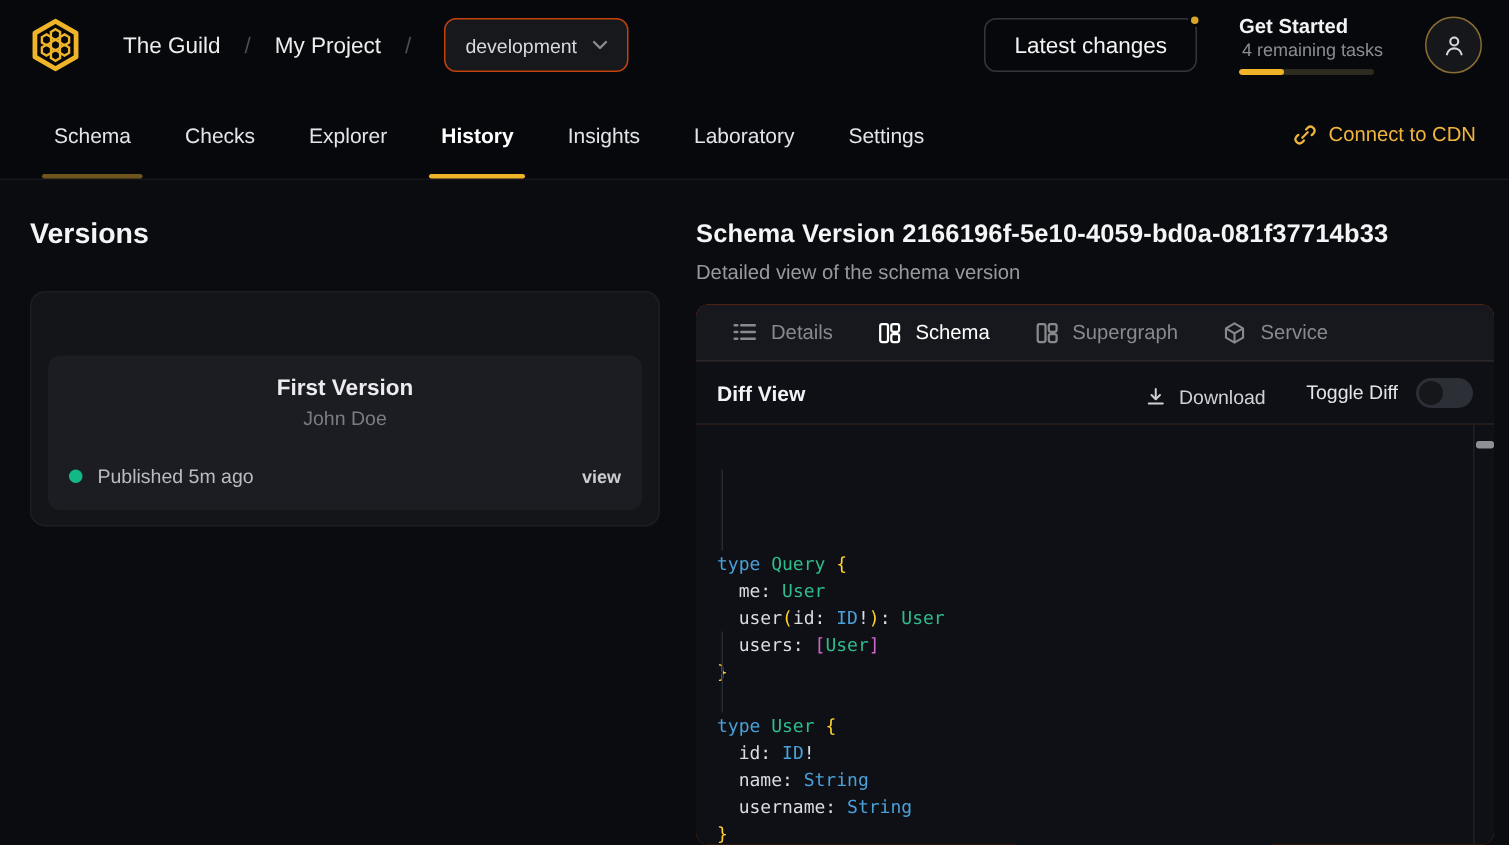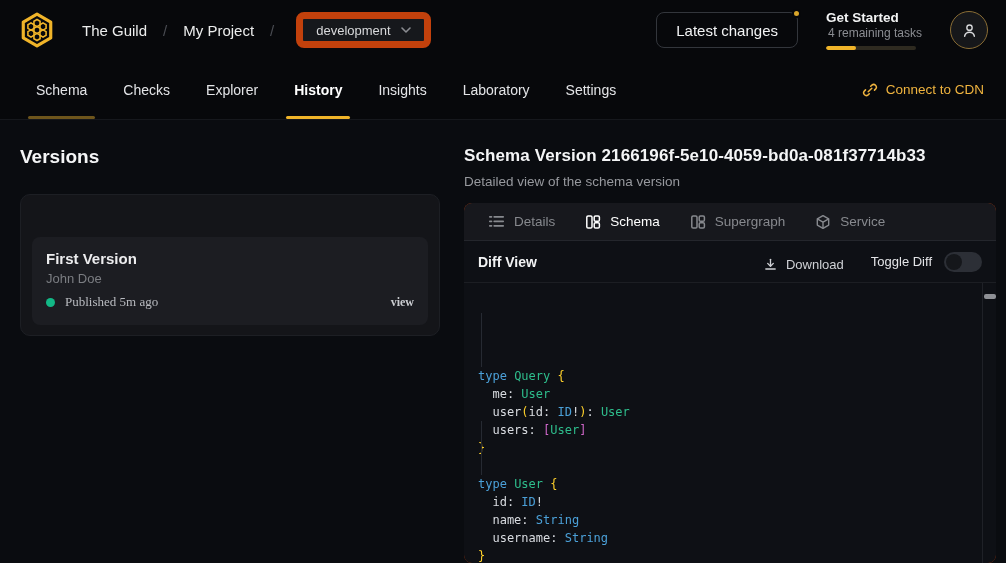--- a/index.html
+++ b/index.html
@@ -15,21 +15,21 @@
   
   .header {
     height:60px; background:#07080b;
     display:flex; align-items:center; padding:0 18px; gap:14px;
   }
   .logo { width:38px; height:38px; cursor:pointer; }
   .crumbs { display:flex; align-items:center; gap:16px; margin-left:12px; }
   .crumb { font-size:15px; font-weight:500; color:#eceded; cursor:pointer; }
   .crumb-sep { color:#4a4d53; font-size:15px; }
   .env-select {
-    margin-left:6px; height:36px; background:#16181c; border:7px solid #c2410c;
+    margin-left:6px; height:36px; background:#16181c; border:1px solid #c2410c;
     border-radius:8px; display:flex; align-items:center; gap:10px; padding:0 13px;
     font-size:13px; color:#d8d9db; cursor:pointer;
   }
   .env-select .chev { color:#8a8c91; }
   .header-right { margin-left:auto; display:flex; align-items:center; gap:28px; }
   .latest-btn {
     position:relative; height:36px; padding:0 19px; border:1px solid #33363c;
     border-radius:8px; background:transparent; font-size:15px; color:#f2f3f4;
     display:flex; align-items:center; cursor:pointer; font-family:inherit;
   }
@@ -73,25 +73,25 @@
   .main { display:flex; height:443px; }
   .left-col { width:455px; padding:26px 15px 0 20px; }
   .panel-title { font-size:19px; font-weight:700; color:#f4f5f6; }
   .panel-sub { font-size:13.5px; color:#97999e; margin-top:7px; }
 
   .versions-outer {
     margin-top:26px; width:420px; background:#141519; border:1px solid #1d1f24;
     border-radius:10px; padding:42px 11px 10px 11px;
   }
   .version-card {
-    background:#1c1d22; border-radius:8px; padding:13px 14px 15px; cursor:pointer;
+    background:#1c1d22; border-radius:8px; padding:13px 14px 15px; cursor:pointer;text-align:center;
   }
   .vc-name { font-size:15px; font-weight:600; color:#ececee; }
   .vc-author { font-size:13px; color:#7b7d82; margin-top:4px; }
-  .vc-row { display:flex; align-items:center; margin-top:8px;font-family:Liberation Serif, serif; }
+  .vc-row { display:flex; align-items:center; margin-top:24px; }
   .vc-dot { width:9px; height:9px; border-radius:50%; background:#12b886; margin-right:10px; }
   .vc-status { font-size:13px; color:#b9bbc0; }
   .vc-service { margin-left:auto; font-size:12px; font-weight:700; color:#cbcdd1; }
 
   .right-col { flex:1; padding:26px 10px 0 9px; display:flex; flex-direction:column; min-height:0; }
   .schema-title { font-size:17px; font-weight:700; color:#f4f5f6; letter-spacing:.1px; }
   .schema-sub { font-size:13.5px; color:#97999e; margin-top:8px; }
 
   .schema-panel {
     margin-top:14px; flex:1; min-height:0; border-radius:8px; overflow:hidden;

